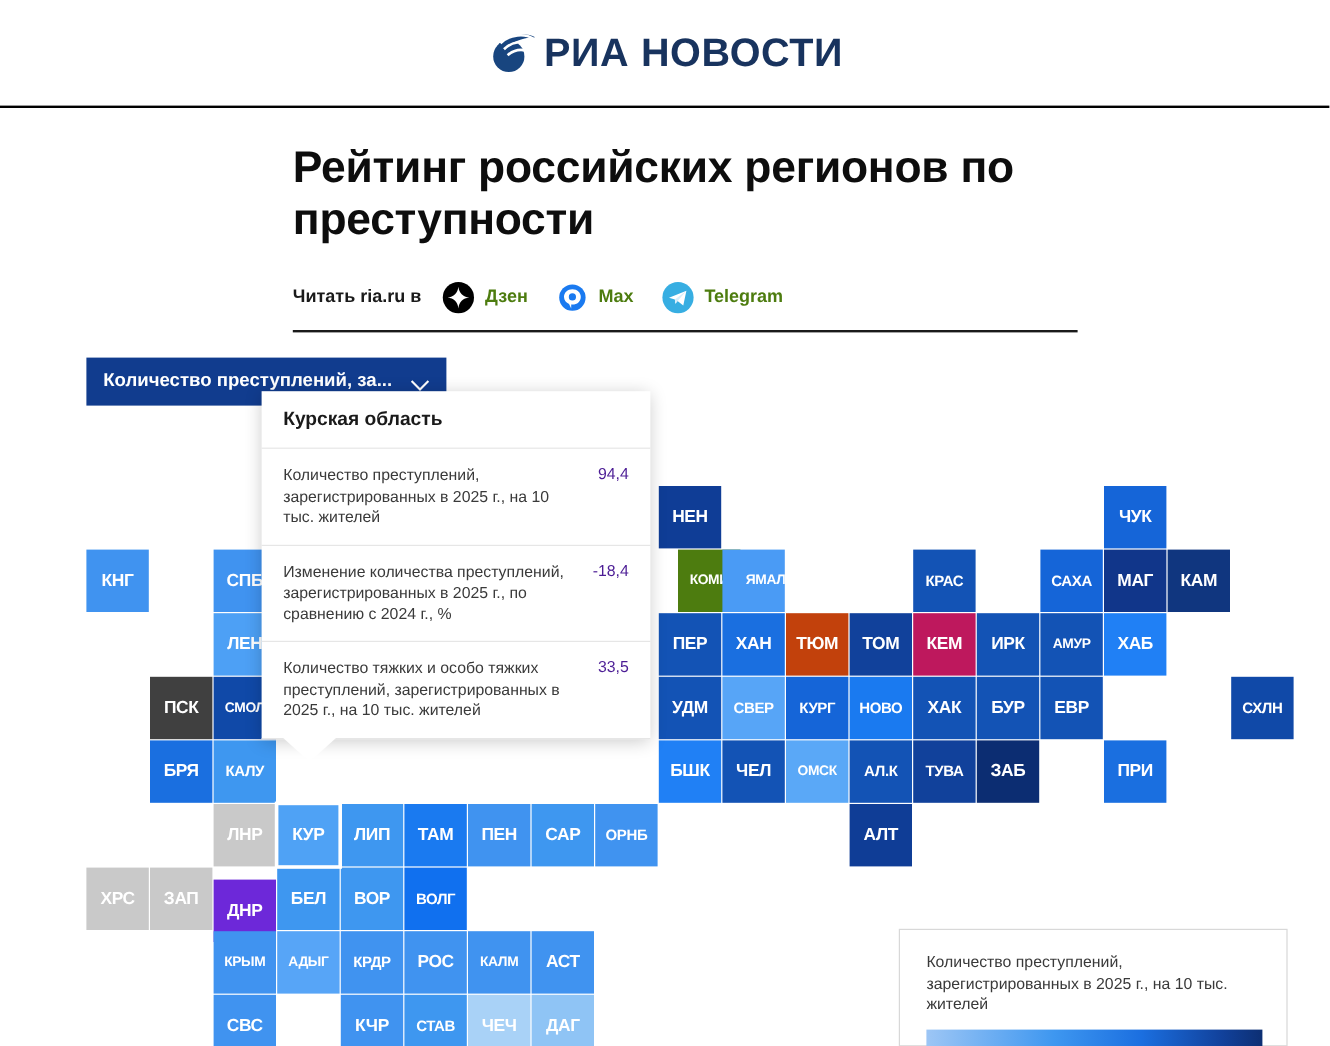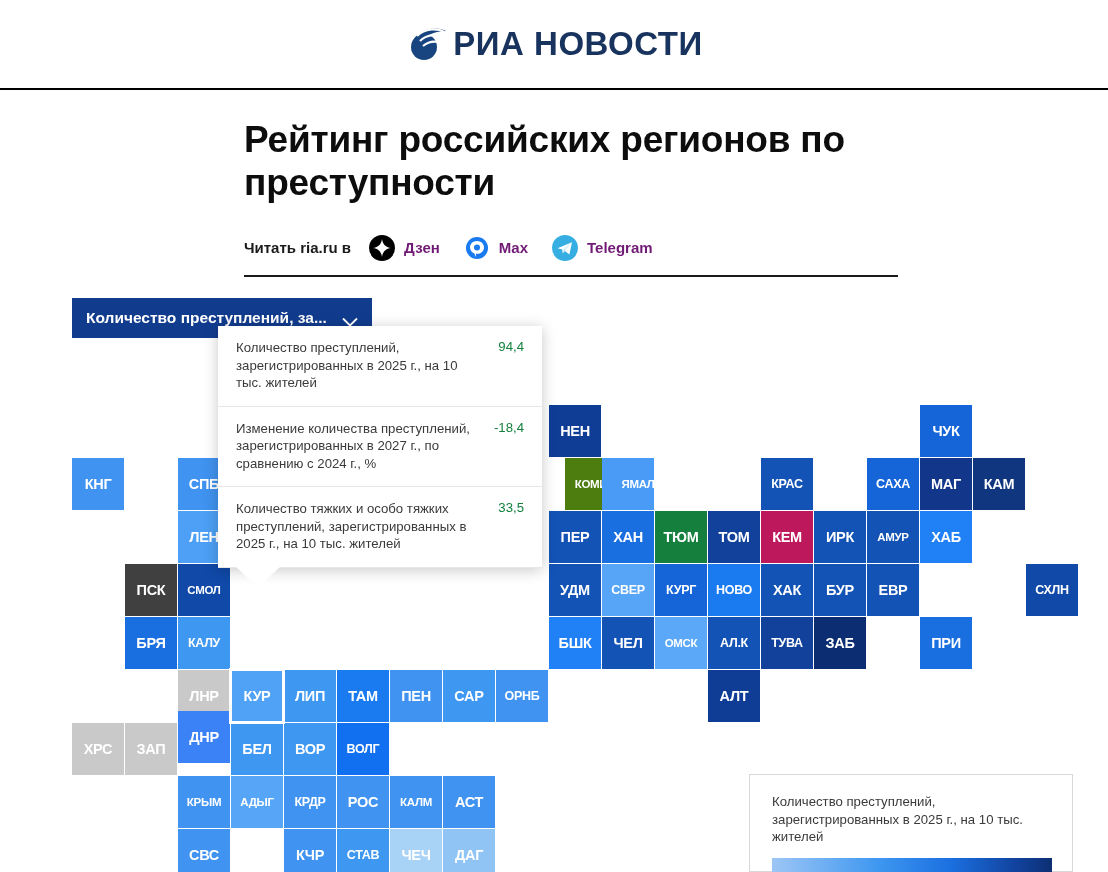--- a/index.html
+++ b/index.html
@@ -86,21 +86,21 @@
     align-items: center;
     justify-content: center;
     flex: 0 0 26px;
   }
   .ico-dzen  { background: #000000; }
   .ico-max   { background: #ffffff; }
   .ico-tg    { background: #37aee2; }
   .share-name {
     font-size: 15px;
     font-weight: bold;
-    color: #701a75;
+    color: #4d7c0f;
   }
 
   
   .map-area {
     position: absolute;
     left: 0;
     top: 268px;
     width: 1108px;
     height: 604px;
   }
@@ -193,21 +193,21 @@
     border-bottom: 1px solid #e6e6e6;
   }
   .tt-row:last-child { border-bottom: none; }
   .tt-text {
     font-size: 13.2px;
     line-height: 1.33;
     color: #3a3a3a;
   }
   .tt-val {
     font-size: 13.2px;
-    color: #15803d;
+    color: #4c1d95;
     white-space: nowrap;
     flex: 0 0 auto;
   }
   .tt-arrow {
     position: absolute;
     left: 18px;
     bottom: -19px;
     width: 0;
     height: 0;
     border-left: 22px solid transparent;
@@ -313,21 +313,21 @@
       <div class="tile" style="left: 106px; top: 53px; background: rgb(64, 147, 240);">СПБ</div>
       <div class="tile sm xs" style="left: 477px; top: 53px; background: #4d7c0f; margin-left: 16px;">КОМИ</div>
       <div class="tile sm xs" style="left: 530px; top: 53px; background: rgb(74, 155, 245); padding-left: 20px;">ЯМАЛ</div>
       <div class="tile sm" style="left: 689px; top: 53px; background: rgb(19, 83, 181);">КРАС</div>
       <div class="tile sm" style="left: 795px; top: 53px; background: rgb(21, 101, 216);">САХА</div>
       <div class="tile" style="left: 848px; top: 53px; background: rgb(17, 54, 138);">МАГ</div>
       <div class="tile" style="left: 901px; top: 53px; background: rgb(16, 54, 127);">КАМ</div>
       <div class="tile" style="left: 106px; top: 106px; background: rgb(77, 160, 245);">ЛЕН</div>
       <div class="tile" style="left: 477px; top: 106px; background: rgb(19, 83, 181);">ПЕР</div>
       <div class="tile" style="left: 530px; top: 106px; background: rgb(26, 111, 224);">ХАН</div>
-      <div class="tile" style="left: 583px; top: 106px; background: #15803d;">ТЮМ</div>
+      <div class="tile" style="left: 583px; top: 106px; background: #c2410c;">ТЮМ</div>
       <div class="tile" style="left: 636px; top: 106px; background: rgb(17, 65, 155);">ТОМ</div>
       <div class="tile" style="left: 689px; top: 106px; background: #be185d;">КЕМ</div>
       <div class="tile" style="left: 742px; top: 106px; background: rgb(19, 83, 181);">ИРК</div>
       <div class="tile sm xs" style="left: 795px; top: 106px; background: rgb(19, 83, 181);">АМУР</div>
       <div class="tile" style="left: 848px; top: 106px; background: rgb(32, 128, 245);">ХАБ</div>
       <div class="tile" style="left: 53px; top: 159px; background: #404040;">ПСК</div>
       <div class="tile sm xs" style="left: 106px; top: 159px; background: rgb(16, 73, 168);">СМОЛ</div>
       <div class="tile" style="left: 477px; top: 159px; background: rgb(19, 83, 181);">УДМ</div>
       <div class="tile sm" style="left: 530px; top: 159px; background: rgb(87, 165, 247);">СВЕР</div>
       <div class="tile sm" style="left: 583px; top: 159px; background: rgb(21, 101, 216);">КУРГ</div>
@@ -348,45 +348,46 @@
       <div class="tile" style="left: 106px; top: 265px; background: rgb(201, 201, 201);">ЛНР</div>
       <div class="tile selected" style="left: 159px; top: 265px; background: rgb(79, 162, 245);">КУР</div>
       <div class="tile" style="left: 212px; top: 265px; background: rgb(62, 151, 240);">ЛИП</div>
       <div class="tile" style="left: 265px; top: 265px; background: rgb(26, 122, 240);">ТАМ</div>
       <div class="tile" style="left: 318px; top: 265px; background: rgb(64, 147, 240);">ПЕН</div>
       <div class="tile" style="left: 371px; top: 265px; background: rgb(62, 151, 240);">САР</div>
       <div class="tile sm" style="left: 424px; top: 265px; background: rgb(64, 147, 240);">ОРНБ</div>
       <div class="tile" style="left: 636px; top: 265px; background: rgb(15, 61, 150);">АЛТ</div>
       <div class="tile" style="left: 0px; top: 318px; background: rgb(201, 201, 201);">ХРС</div>
       <div class="tile" style="left: 53px; top: 318px; background: rgb(201, 201, 201);">ЗАП</div>
-      <div class="tile" style="left: 106px; top: 306px; background: #3b82f6;">ДНР</div>
+      <div class="tile" style="left: 106px; top: 328px; background: #6d28d9;">ДНР</div>
       <div class="tile" style="left: 159px; top: 318px; background: rgb(62, 151, 240);">БЕЛ</div>
       <div class="tile" style="left: 212px; top: 318px; background: rgb(62, 151, 240);">ВОР</div>
       <div class="tile sm" style="left: 265px; top: 318px; background: rgb(16, 112, 239);">ВОЛГ</div>
       <div class="tile sm xs" style="left: 106px; top: 371px; background: rgb(64, 147, 240);">КРЫМ</div>
       <div class="tile sm xs" style="left: 159px; top: 371px; background: rgb(87, 165, 247);">АДЫГ</div>
       <div class="tile sm" style="left: 212px; top: 371px; background: rgb(64, 147, 240); text-align: center;">КРДР</div>
       <div class="tile" style="left: 265px; top: 371px; background: rgb(64, 147, 240);">РОС</div>
       <div class="tile sm xs" style="left: 318px; top: 371px; background: rgb(64, 147, 240);">КАЛМ</div>
       <div class="tile" style="left: 371px; top: 371px; background: rgb(64, 147, 240);">АСТ</div>
       <div class="tile" style="left: 106px; top: 424px; background: rgb(64, 147, 240);">СВС</div>
       <div class="tile" style="left: 212px; top: 424px; background: rgb(64, 147, 240);">КЧР</div>
       <div class="tile sm" style="left: 265px; top: 424px; background: rgb(62, 151, 240);">СТАВ</div>
       <div class="tile" style="left: 318px; top: 424px; background: rgb(169, 210, 247);">ЧЕЧ</div>
       <div class="tile" style="left: 371px; top: 424px; background: rgb(143, 196, 245);">ДАГ</div>
     </div>
 
   <div class="tooltip">
+    <div class="tt-title">Курская область</div>
 
     <div class="tt-row">
       <span class="tt-text">Количество преступлений, зарегистрированных в 2025 г., на 10 тыс. жителей</span>
       <span class="tt-val">94,4</span>
     </div>
     <div class="tt-row">
-      <span class="tt-text">Изменение количества преступлений, зарегистрированных в 2027 г., по сравнению с 2024 г., %</span>
+      <span class="tt-text">Изменение количества преступлений, зарегистрированных в 2025 г., по сравнению с 2024 г., %</span>
       <span class="tt-val">-18,4</span>
     </div>
     <div class="tt-row">
       <span class="tt-text">Количество тяжких и особо тяжких преступлений, зарегистрированных в 2025 г., на 10 тыс. жителей</span>
       <span class="tt-val">33,5</span>
     </div>
 
     <span class="tt-arrow"></span>
   </div>
 

